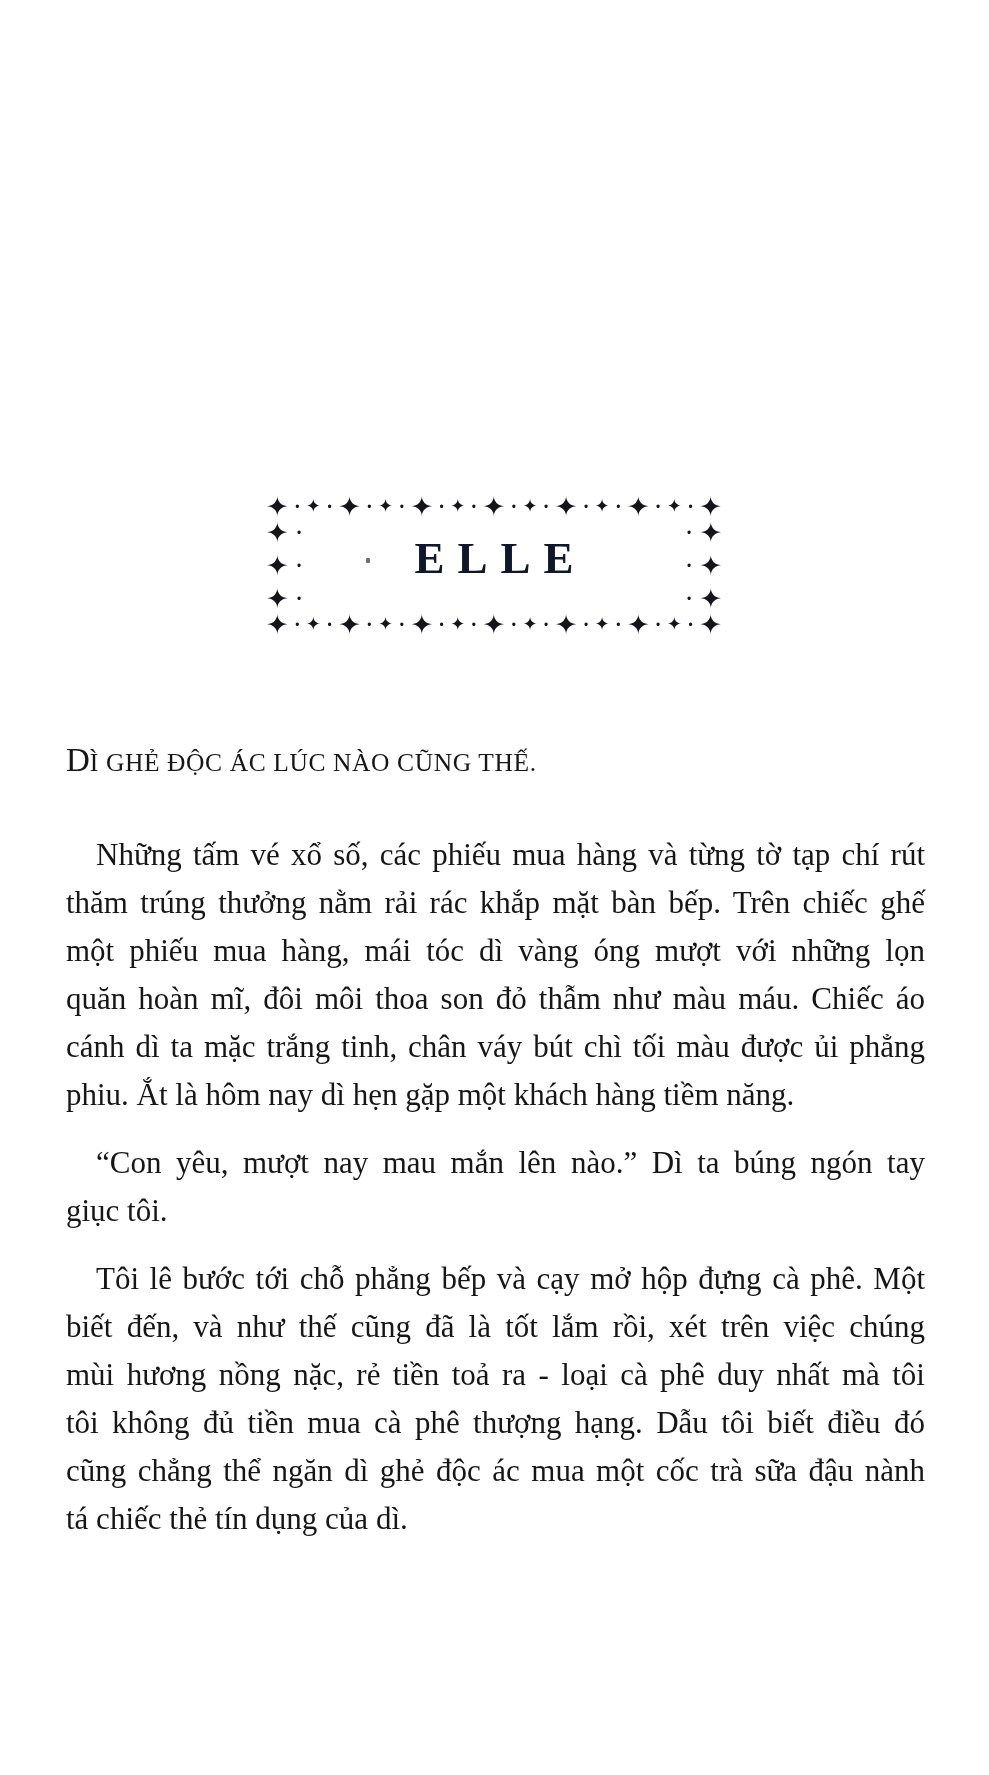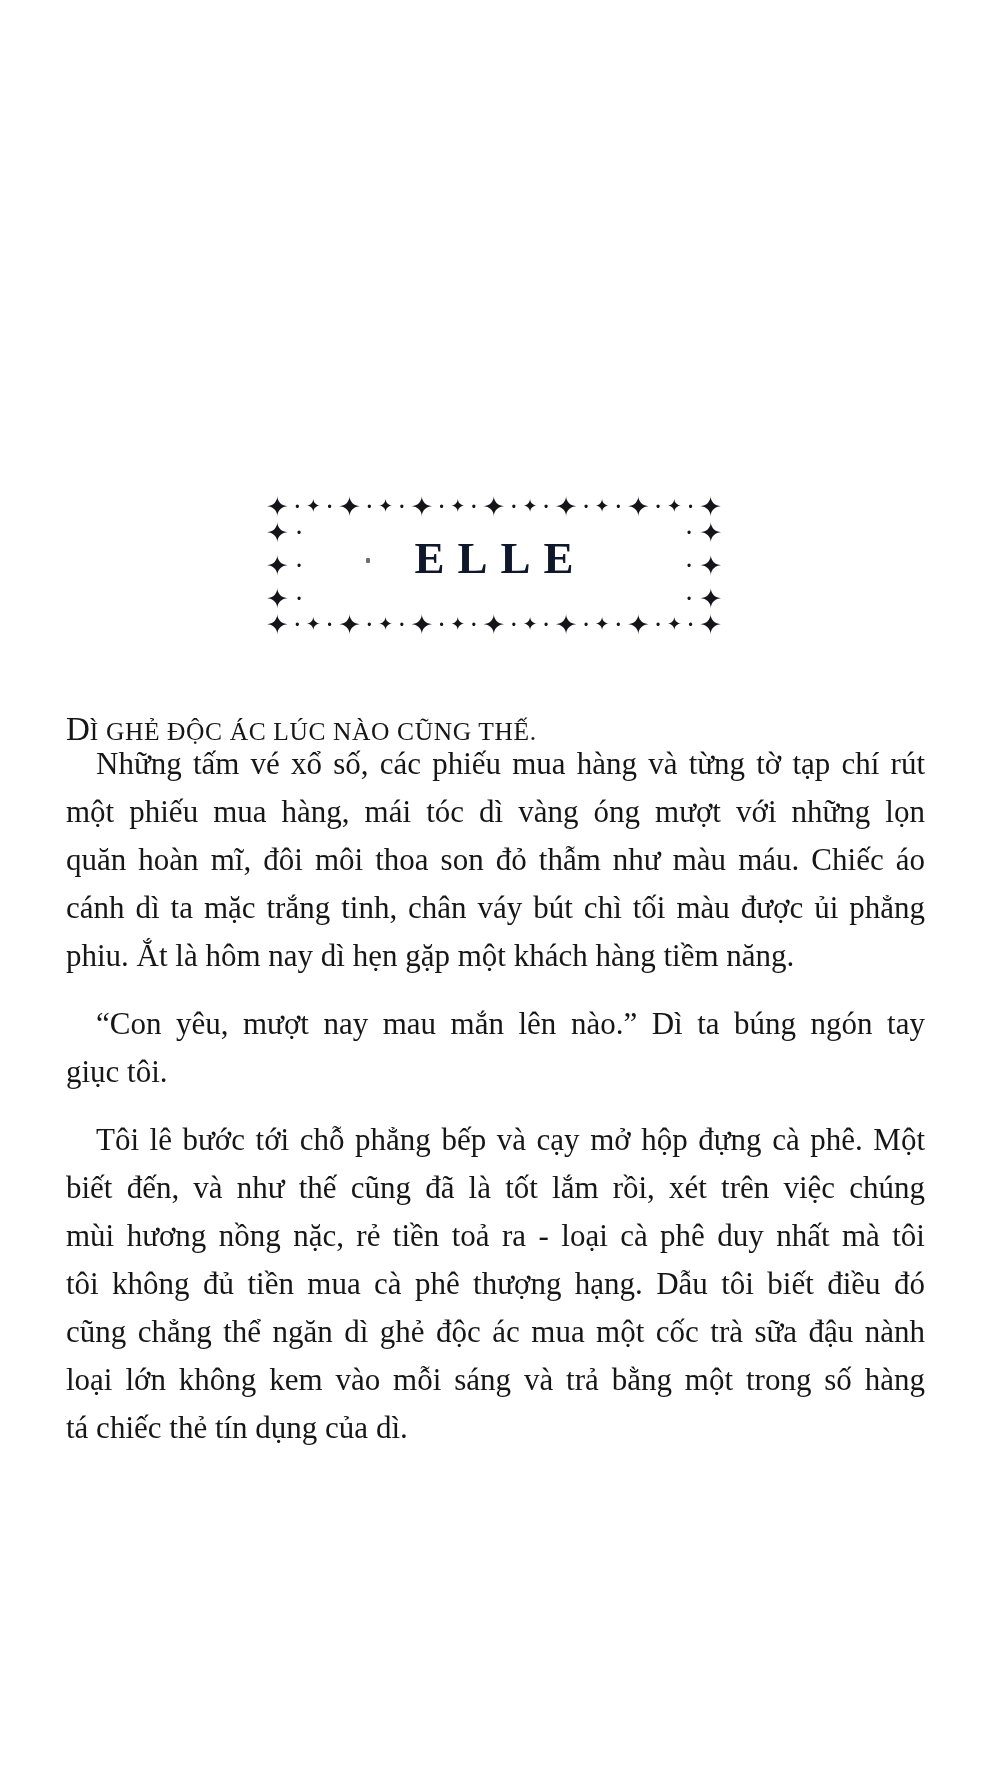--- a/index.html
+++ b/index.html
@@ -36,28 +36,28 @@
     font-family:Liberation Serif, serif;
     font-weight:700;font-size:45px;line-height:1;letter-spacing:13px;
     text-indent:13px;color:#0f172a;
   }
   .print-speck{
     position:absolute;left:100px;top:66px;width:4px;height:5px;
     background:#4a4a4a;border-radius:1px;opacity:.8;
   }
   
   .text-block{
-    position:absolute;left:66px;top:713px;width:859px;
-    font-size:31px;line-height:32px;
+    position:absolute;left:66px;top:732px;width:859px;
+    font-size:31px;line-height:56px;
   }
   .opening-line{white-space:nowrap;}
   .opening-lead{font-size:33px;}
   .opening-rest{font-size:25.5px;letter-spacing:.6px;}
   .paragraph{margin:0 0 20px 0;}
-  .paragraph:first-of-type{margin-bottom:20px;}
+  .paragraph:first-of-type{margin-bottom:20px;margin-top:36px;}
   .line{
     text-align:justify;text-align-last:justify;
     height:48px;white-space:nowrap;
   }
   .line.last{text-align-last:left;}
   .line.indent{padding-left:30px;}
 </style>
 </head>
 <body>
 
@@ -148,32 +148,32 @@
   <div class="chapter-title">ELLE</div>
 </div>
 
 <div class="text-block">
   <div class="opening-line">
     <span class="opening-lead">D</span><span class="opening-rest">Ì GHẺ ĐỘC ÁC LÚC NÀO CŨNG THẾ.</span>
   </div>
   <div>
       <div class="paragraph">
         <div class="line indent">Những tấm vé xổ số, các phiếu mua hàng và từng tờ tạp chí rút</div>
+        <div class="line">thăm trúng thưởng nằm rải rác khắp mặt bàn bếp. Trên chiếc ghế</div>
         <div class="line">một phiếu mua hàng, mái tóc dì vàng óng mượt với những lọn</div>
         <div class="line">quăn hoàn mĩ, đôi môi thoa son đỏ thẫm như màu máu. Chiếc áo</div>
         <div class="line">cánh dì ta mặc trắng tinh, chân váy bút chì tối màu được ủi phẳng</div>
         <div class="line last">phiu. Ắt là hôm nay dì hẹn gặp một khách hàng tiềm năng.</div>
       </div>
       <div class="paragraph">
         <div class="line indent">“Con yêu, mượt nay mau mắn lên nào.” Dì ta búng ngón tay</div>
         <div class="line last">giục tôi.</div>
       </div>
       <div class="paragraph">
         <div class="line indent">Tôi lê bước tới chỗ phẳng bếp và cạy mở hộp đựng cà phê. Một</div>
         <div class="line">biết đến, và như thế cũng đã là tốt lắm rồi, xét trên việc chúng</div>
         <div class="line">mùi hương nồng nặc, rẻ tiền toả ra - loại cà phê duy nhất mà tôi</div>
         <div class="line">tôi không đủ tiền mua cà phê thượng hạng. Dẫu tôi biết điều đó</div>
         <div class="line">cũng chẳng thể ngăn dì ghẻ độc ác mua một cốc trà sữa đậu nành</div>
-        <div class="line">loại lớn không kem vào mỗi sáng và trả bằng một trong số hàng</div>
         <div class="line last">tá chiếc thẻ tín dụng của dì.</div>
       </div>
     </div>
 </div>
 
 </body></html>

